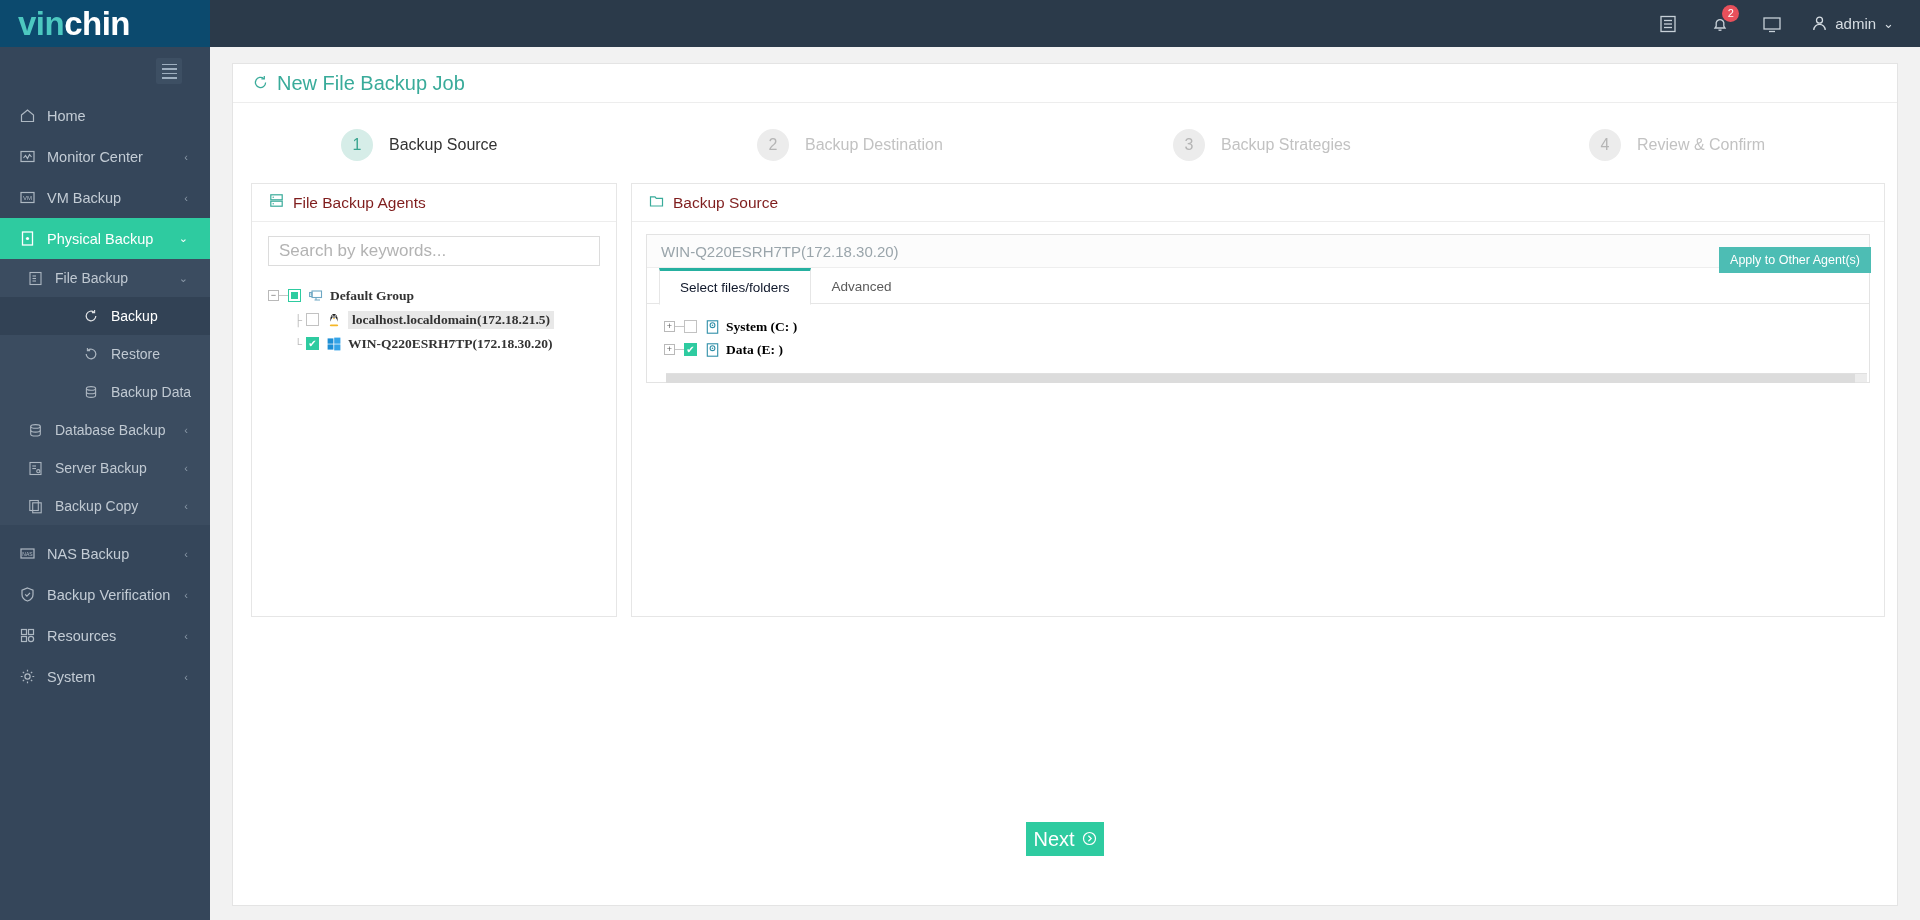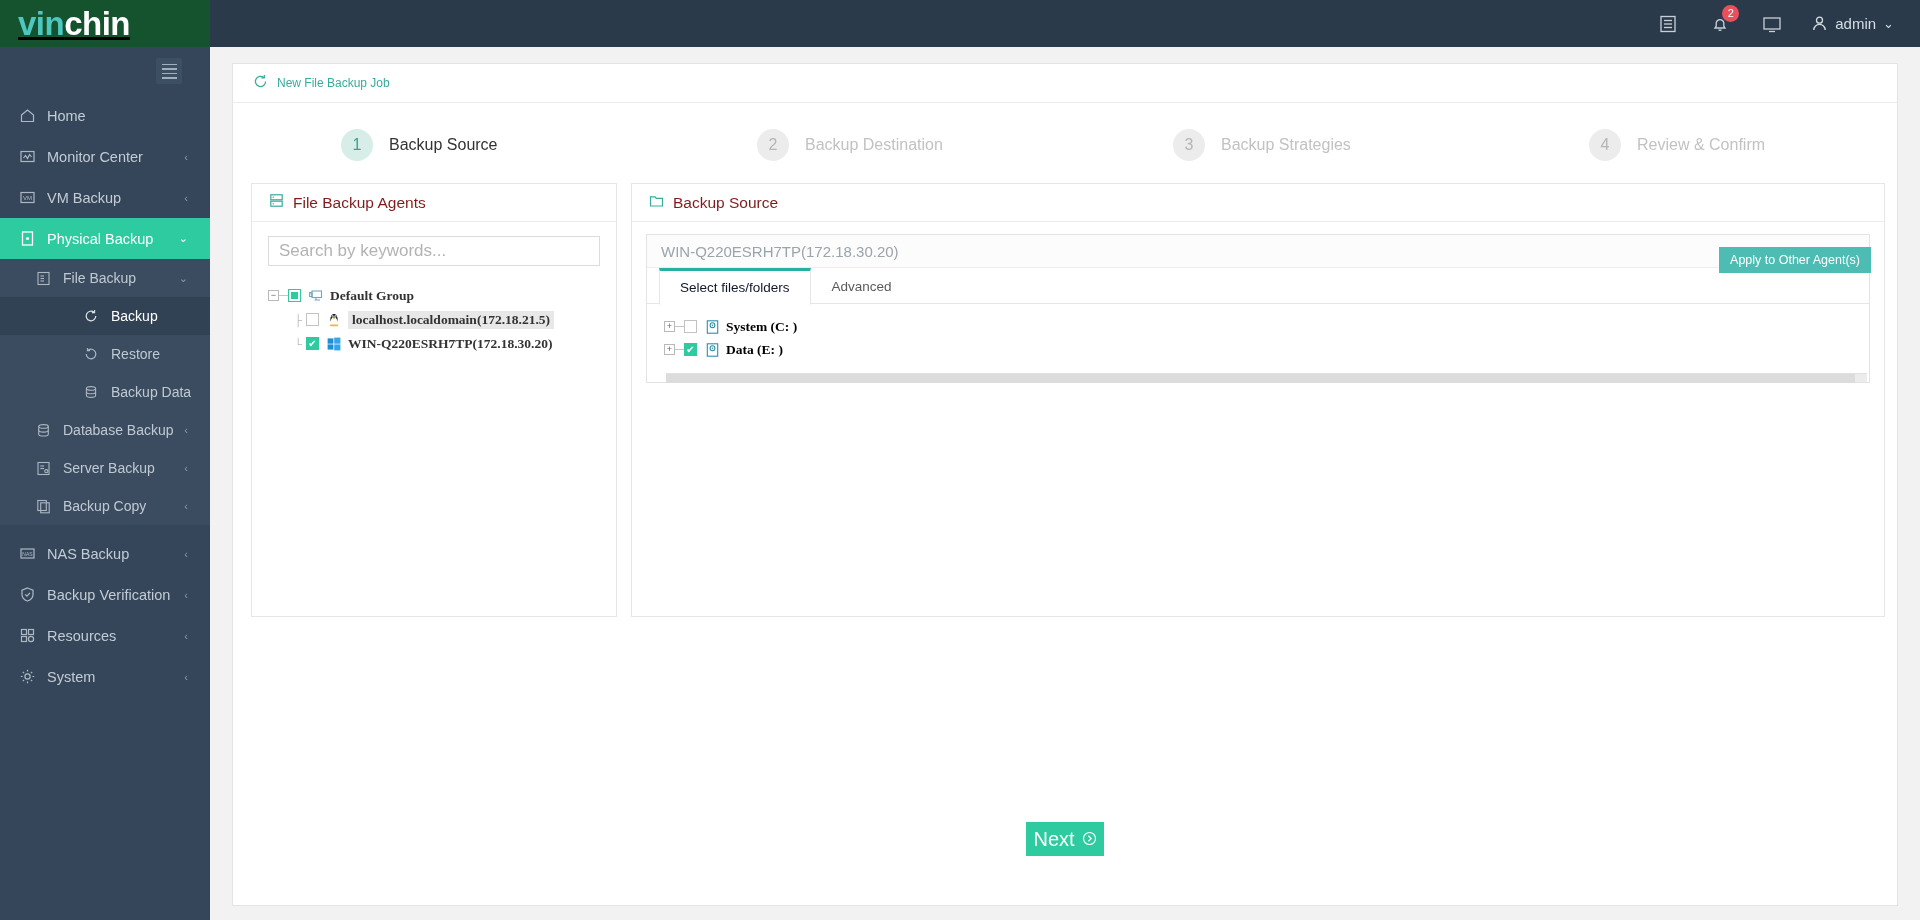--- a/index.html
+++ b/index.html
@@ -17,22 +17,21 @@
     background: #2b3a4a;
     display: flex; align-items: center;
     z-index: 20;
   }
   .logo {
     width: 210px; height: 47px;
     display: flex; align-items: center;
     padding-left: 18px;
     font-size: 33px; font-weight: bold;
     letter-spacing: -0.5px;
-    background: #14532d;
-    text-decoration: underline;
+    background: #0c4a6e;
   }
   .logo .c1 { color: #4dc8c0; }
   .logo .c2 { color: #ffffff; }
   .topbar-right {
     margin-left: auto;
     display: flex; align-items: center;
     gap: 26px; padding-right: 26px;
     color: #c7d0d8;
   }
   .tb-icon { position: relative; display: flex; align-items: center; justify-content: center;
@@ -78,21 +77,21 @@
     position: absolute; right: 22px; color: #8a99a8; font-size: 11px;
   }
   .nav-item.active {
     background: #2ecba0; color: #ffffff;
   }
   .nav-item.active .chev { color: #ffffff; }
   .nav-item.active .ico { opacity: 1; }
   .nav-sub {
     background: #3b4c60;
   }
-  .nav-sub .nav-item { font-size: 14px; color: #c0c9d2; padding-left: 32px; height: 38px; }
+  .nav-sub .nav-item { font-size: 14px; color: #c0c9d2; padding-left: 24px; height: 38px; }
   .nav-sub .nav-item.sub2 { padding-left: 80px; }
   .nav-sub .nav-item.selected { background: #324255; color: #ffffff; }
   .nav-group-sep { height: 8px; }
 
   
   .main {
     position: absolute; top: 47px; left: 210px;
     width: 1710px; height: 873px;
     background: #f2f2f2;
     padding: 16px 22px 0 22px;
@@ -100,21 +99,21 @@
   .card {
     background: #ffffff;
     border: 1px solid #e4e4e4;
     width: 1666px;
     min-height: 843px;
   }
   .card-head {
     height: 39px; display: flex; align-items: center;
     padding-left: 20px; gap: 9px;
     border-bottom: 1px solid #ededed;
-    color: #39ab9a; font-size: 12px;
+    color: #39ab9a; font-size: 20px;
   }
 
   
   .stepper {
     display: flex; align-items: center;
     padding: 26px 0 22px 0;
   }
   .step { display: flex; align-items: center; width: 25%; padding-left: 108px; }
   .step .circ {
     width: 32px; height: 32px; border-radius: 50%;

